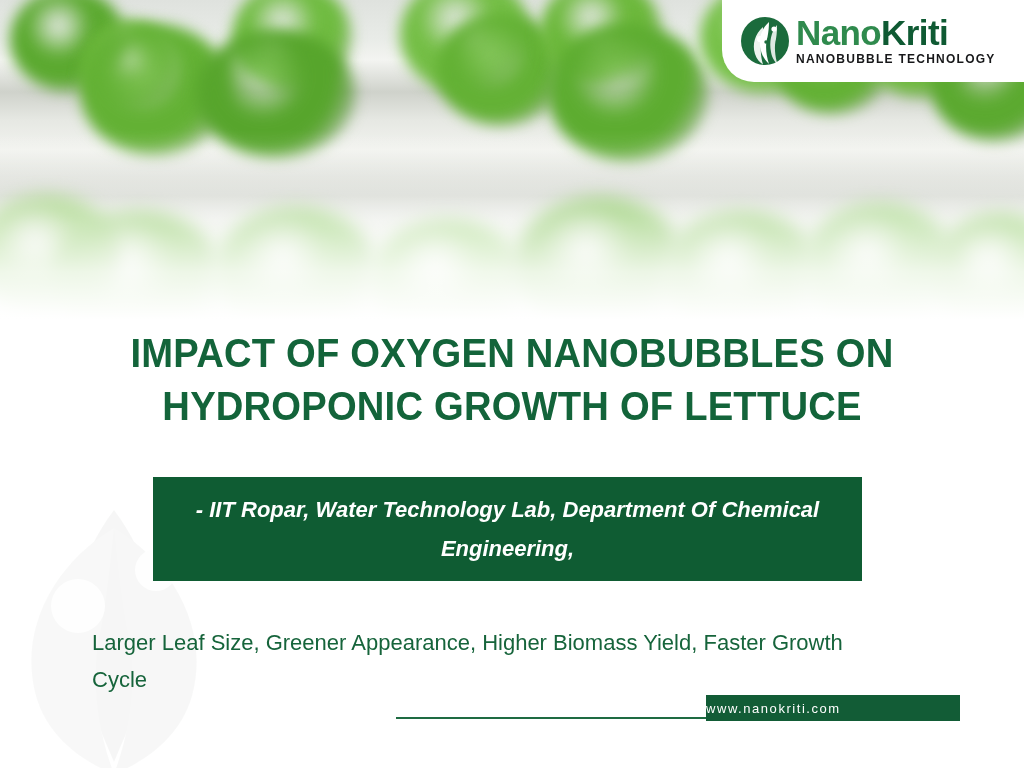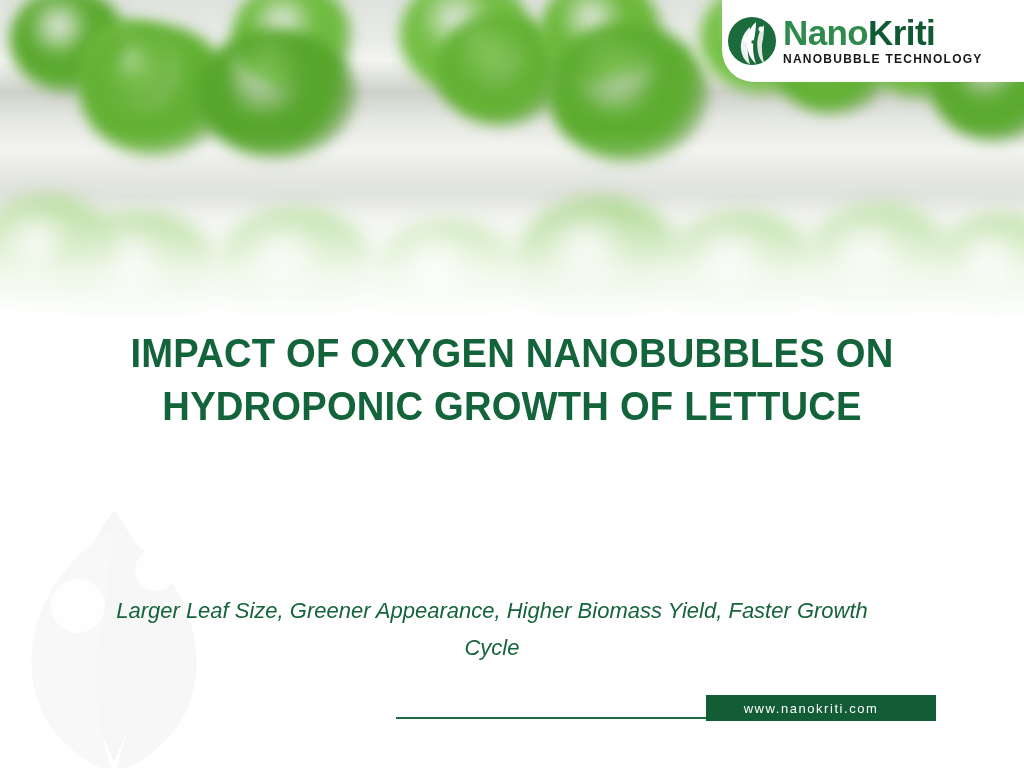--- a/index.html
+++ b/index.html
@@ -54,21 +54,21 @@
       rgba(255,255,255,1) 94%);
   }
 
   
   #logo-panel{
     position:absolute; right:0; top:0;
     width:302px; height:82px;
     background:#ffffff;
     border-bottom-left-radius:32px;
     display:flex; align-items:center;
-    padding-left:5px;
+    padding-left:18px;
     z-index:8;
   }
   #logo-mark{ width:50px; height:50px; flex:0 0 50px; }
   #logo-words{ margin-left:6px; }
   #logo-wordmark{
     font-size:35px; font-weight:700; line-height:0.98;
     letter-spacing:-0.6px; white-space:nowrap;
   }
   #logo-wordmark .nano{ color:#2f8a4d; }
   #logo-wordmark .kriti{ color:#0f5a33; }
@@ -114,42 +114,41 @@
     font-size:22px;
     font-style:italic;
     font-weight:700;
     line-height:39px;
     text-align:center;
     padding:0 22px;
   }
 
   
   #subtitle{
-    position:absolute; left:92px; top:592px; width:800px;
-    z-index:5;
-    text-align:center;
+    position:absolute; left:92px; top:624px; width:800px;
+    z-index:5;
+    text-align:left;
     color:#16643b;
     font-size:22px;
-    font-style:italic;
     line-height:37px;
   }
 
   
   #footer-rule{
     position:absolute; left:396px; top:717px;
     width:316px; height:2px;
     background:#1e6b42;
     z-index:5;
   }
   #footer-url-box{
     position:absolute; left:706px; top:695px;
-    width:230px; height:26px;
+    width:254px; height:26px;
     background:#125c36;
     z-index:6;
-    display:flex; align-items:center; justify-content:center;
+    display:flex; align-items:center; justify-content:flex-start;
     padding-right:20px;
   }
   #footer-url{
     color:#ffffff;
     font-size:13px;
     letter-spacing:1.55px;
     white-space:nowrap;
   }
 </style>
 </head>
@@ -206,20 +205,23 @@
       <circle cx="52" cy="52" r="3.4" fill="#1b6b3c"></circle>
     </svg>
     <div id="logo-words">
       <div id="logo-wordmark"><span class="nano">Nano</span><span class="kriti">Kriti</span></div>
       <div id="logo-tagline">NANOBUBBLE TECHNOLOGY</div>
     </div>
   </div>
 
   <h1 id="title">IMPACT OF OXYGEN NANOBUBBLES ON HYDROPONIC GROWTH OF LETTUCE</h1>
 
+  <div id="affiliation-box">
+    <div id="affiliation-text">-  IIT Ropar, Water Technology Lab, Department Of Chemical Engineering,</div>
+  </div>
 
   <div id="subtitle">Larger Leaf Size, Greener Appearance, Higher Biomass Yield, Faster Growth Cycle</div>
 
   <div id="footer-rule"></div>
   <div id="footer-url-box">
     <span id="footer-url">www.nanokriti.com</span>
   </div>
 
 </div>
 

